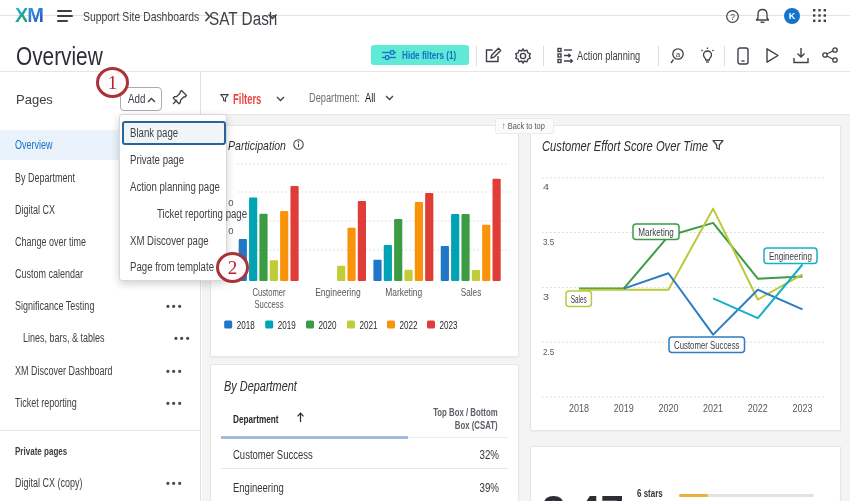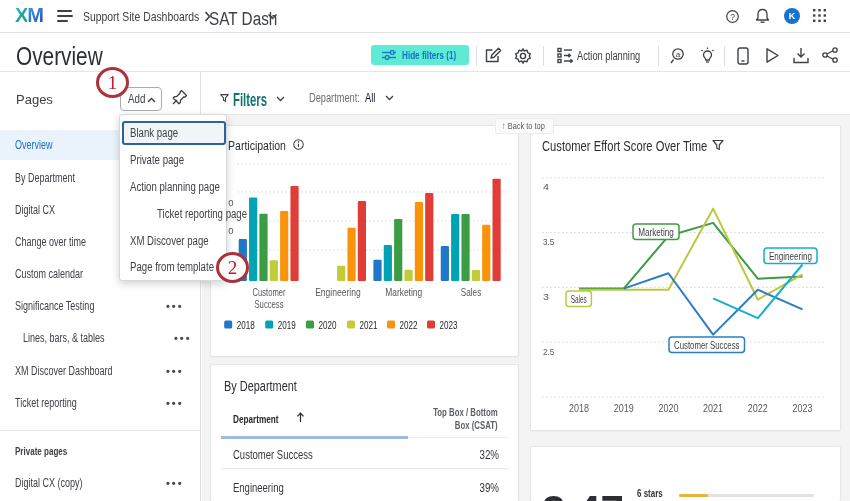--- a/index.html
+++ b/index.html
@@ -2,21 +2,21 @@
 <html><head>
 <meta charset="utf-8">
 <style>
 * { margin:0; padding:0; box-sizing:border-box; }
 html,body { width:850px; height:501px; }
 body { font-family:"Liberation Sans",sans-serif; position:relative; overflow:hidden; background:#fff; color:#3d4046; }
 .abs { position:absolute; }
 .cx80 { transform:scaleX(0.80); transform-origin:0 0; white-space:nowrap; }
 
 
-#topbar { position:absolute; left:0; top:0; width:850px; height:33px; background:#fff; border-bottom:1px solid #e2e2e2; }
+#topbar { position:absolute; left:0; top:0; width:850px; height:16px; background:#fff; border-bottom:1px solid #e2e2e2; }
 #xmlogo { position:absolute; left:15px; top:4px; font-size:20px; font-weight:800; letter-spacing:-1px; }
 #xmlogo .x { background:linear-gradient(135deg,#2cb8d8 10%,#1fa3a0 55%,#28a44e 95%); -webkit-background-clip:text; background-clip:text; color:transparent; }
 #xmlogo .m { background:linear-gradient(135deg,#41a0dd 5%,#2b6fd0 60%,#2b3fbb 95%); -webkit-background-clip:text; background-clip:text; color:transparent; }
 #burger div { position:absolute; left:57px; height:2px; background:#3d4046; border-radius:1px; }
 .crumb { position:absolute; top:9px; font-size:13px; color:#3d4046; }
 
 
 #header { position:absolute; left:0; top:33px; width:850px; height:39px; background:#fff; border-bottom:1px solid #e5e5e5; }
 #pgtitle { position:absolute; left:16px; top:41px; font-size:26px; font-weight:400; color:#2b2e33; }
 .vdiv { position:absolute; width:1px; background:#ddd; }
@@ -29,21 +29,21 @@
 .sideitem.sel { background:#eaf2fb; color:#1a6fc9; }
 .sideitem span.lbl { display:inline-block; transform:scaleX(0.72); transform-origin:0 50%; white-space:nowrap; }
 .dots { position:absolute; left:166px; top:0; width:30px; letter-spacing:2px; color:#44474c; font-weight:bold; font-size:11px; }
 
 
 #filtersrow { position:absolute; left:202px; top:72px; width:648px; height:43px; background:#fff; border-bottom:1px solid #e8e8e8; }
 
 
 #content { position:absolute; left:202px; top:115px; width:648px; height:386px; background:#f4f4f4; }
 .card { position:absolute; background:#fff; border:1px solid #e6e6e6; border-radius:2px; box-shadow:0 1px 2px rgba(0,0,0,0.04); }
-.cardtitle { position:absolute; font-size:13.5px; color:#2b2e33; }
+.cardtitle { position:absolute; font-size:13.5px; color:#2b2e33;font-style:italic; }
 
 
 #dropdown { position:absolute; left:119px; top:114px; width:108px; height:167px; background:#fff; border:1px solid #d8d8d8; border-radius:3px; box-shadow:0 3px 8px rgba(0,0,0,0.18); z-index:50; }
 .ddi { position:absolute; left:0; width:108px; height:27px; line-height:27px; font-size:12.5px; color:#3d4046; padding-left:10px; }
 .ddi span { display:inline-block; transform:scaleX(0.77); transform-origin:0 50%; white-space:nowrap; }
 #ddfocus { position:absolute; left:2px; top:6px; width:104px; height:24px; border:2px solid #28649e; border-radius:3px; background:#f2f5f8; }
 
 
 .badge { position:absolute; width:33px; height:31px; border:3px solid #a93339; border-radius:50%; background:#fdfbfb; color:#b3252e; font-size:19px; font-family:"Liberation Serif",serif; text-align:center; line-height:25px; z-index:60; }
 </style>
@@ -205,21 +205,21 @@
 <div class="sideitem" style="top:356px;"><span class="lbl">XM Discover Dashboard</span><span class="dots">•••</span></div>
 <div class="sideitem" style="top:388px;"><span class="lbl">Ticket reporting</span><span class="dots">•••</span></div>
 <div class="abs" style="left:0;top:430px;width:201px;height:1px;background:#e5e5e5;"></div>
 <div class="abs" style="left:15px;top:445px;font-size:11px;font-weight:bold;color:#3d4046;"><span style="display:inline-block;transform:scaleX(0.73);transform-origin:0 0;">Private pages</span></div>
 <div class="sideitem" style="top:468px;"><span class="lbl">Digital CX (copy)</span><span class="dots">•••</span></div>
 
 <div id="filtersrow"></div>
 <svg class="abs" style="left:220px;top:93px;" width="9" height="10" viewBox="0 0 12 12">
     <path d="M1 1.5 H11 L7.3 6 V10.5 L4.7 9 V6 Z" stroke="#3d4046" stroke-width="1.5" fill="none" stroke-linejoin="round"></path>
   </svg>
-<div class="abs" style="left:233px;top:90px;font-size:18px;font-weight:bold;color:#0f766e;"><span style="display:inline-block;transform:scaleX(0.63);transform-origin:0 0;white-space:nowrap;">Filters</span></div>
+<div class="abs" style="left:233px;top:90px;font-size:15px;font-weight:bold;color:#ef4444;"><span style="display:inline-block;transform:scaleX(0.63);transform-origin:0 0;white-space:nowrap;">Filters</span></div>
 <svg class="abs" style="left:276px;top:96px;" width="9" height="6" viewBox="0 0 9 6">
     <path d="M1 1 L4.5 4.5 L8 1" stroke="#3d4046" stroke-width="1.3" fill="none"></path>
   </svg>
 <div class="abs" style="left:309px;top:91px;font-size:12.5px;color:#6a6e73;"><span style="display:inline-block;transform:scaleX(0.74);transform-origin:0 0;white-space:nowrap;">Department:</span></div>
 <div class="abs" style="left:365px;top:91px;font-size:12.5px;color:#0f172a;"><span style="display:inline-block;transform:scaleX(0.74);transform-origin:0 0;white-space:nowrap;">All</span></div>
 <svg class="abs" style="left:385px;top:95px;" width="9" height="6" viewBox="0 0 9 6">
     <path d="M1 1 L4.5 4.5 L8 1" stroke="#3d4046" stroke-width="1.3" fill="none"></path>
   </svg>
 
 <div id="content"></div>

